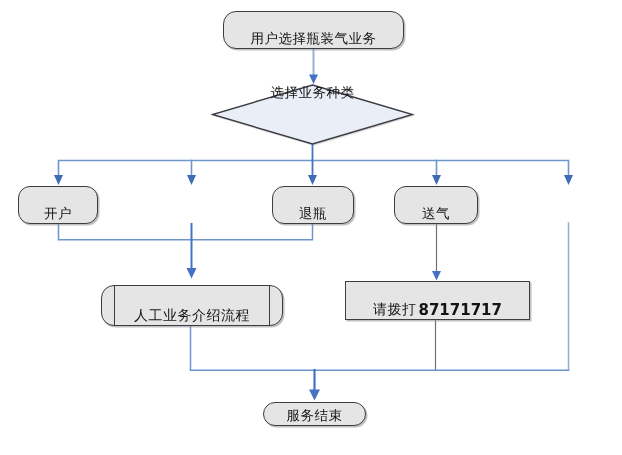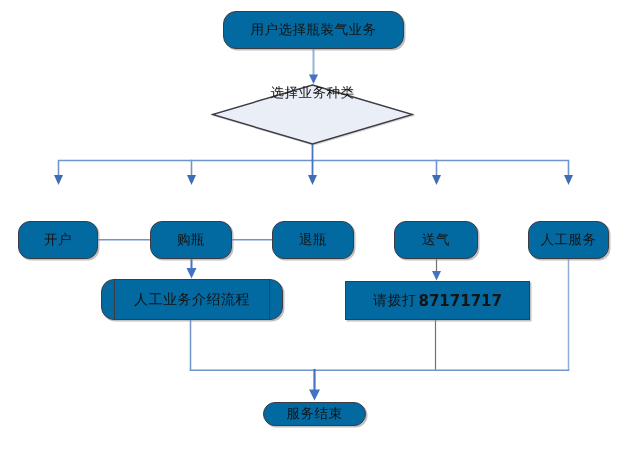--- a/index.html
+++ b/index.html
@@ -7,36 +7,36 @@
     position:relative;
     width:622px;height:455px;
     background:#ffffff;
     font-family:"DejaVu Serif","Liberation Serif",serif;
     color:#141414;
     overflow:hidden;
   }
   .wires{position:absolute;left:0;top:0;pointer-events:none;}
   .node{
     position:absolute;box-sizing:border-box;
-    background:#0369a1;
+    background:#e5e5e5;
     border:1.4px solid #3c3c44;
-    display:flex;align-items:center;justify-content:center;
+    display:flex;align-items:flex-end;justify-content:center;
     font-size:13.5px;letter-spacing:0.5px;
     box-shadow:1.5px 1.5px 0 rgba(140,140,140,0.55);
     white-space:nowrap;
   }
   .terminator-start{left:223px;top:11px;width:181px;height:38px;border-radius:13px;}
   .terminator-end{left:263px;top:402px;width:103px;height:24px;border-radius:18px;}
-  .branch{top:186px;height:38px;border-radius:12px;margin-top:35px;}
+  .branch{top:186px;height:38px;border-radius:12px;}
   .branch-open{left:18px;width:80px;}
   .branch-buy{left:150px;width:82px;}
   .branch-return{left:272px;width:82px;}
   .branch-deliver{left:394px;width:84px;}
   .branch-manual{left:528px;width:81px;}
-  .predefined{left:101px;top:279px;width:182px;height:41px;border-radius:13px;font-size:14px;}
+  .predefined{left:101px;top:285px;width:182px;height:41px;border-radius:13px;font-size:14px;}
   .predefined .bar{
     position:absolute;top:0;bottom:0;width:1.3px;background:#3c3c44;
   }
   .predefined .bar.left{left:12px;}
   .predefined .bar.right{right:12px;}
   .callbox{left:345px;top:281px;width:185px;height:39px;border-radius:0;font-size:14px;}
   .callbox .phone{
     font-family:"DejaVu Sans","Liberation Sans",sans-serif;
     font-weight:bold;font-size:15px;letter-spacing:0;margin-left:2px;
   }
@@ -103,31 +103,25 @@
   <div class="diamond-wrap">
     <svg width="203" height="61" viewBox="0 0 203 61">
       <polygon points="101.5,1 201.5,30.5 101.5,60 1.5,30.5" fill="#e9eef7" stroke="#3c3c44" stroke-width="1.4"></polygon>
     </svg>
     <span class="diamond-label">选择业务种类</span>
   </div>
 
   <div class="node branch branch-open">
     <span>开户</span>
   </div>
-  <div class="node branch branch-buy">
-    <span>购瓶</span>
-  </div>
   <div class="node branch branch-deliver">
     <span>送气</span>
   </div>
   <div class="node branch branch-return">
     <span>退瓶</span>
-  </div>
-  <div class="node branch branch-manual">
-    <span>人工服务</span>
   </div>
 
   <div class="node predefined">
     <span class="bar left"></span>
     <span class="bar right"></span>
     <span>人工业务介绍流程</span>
   </div>
 
   <div class="node callbox">
     <span>请拨打</span>

